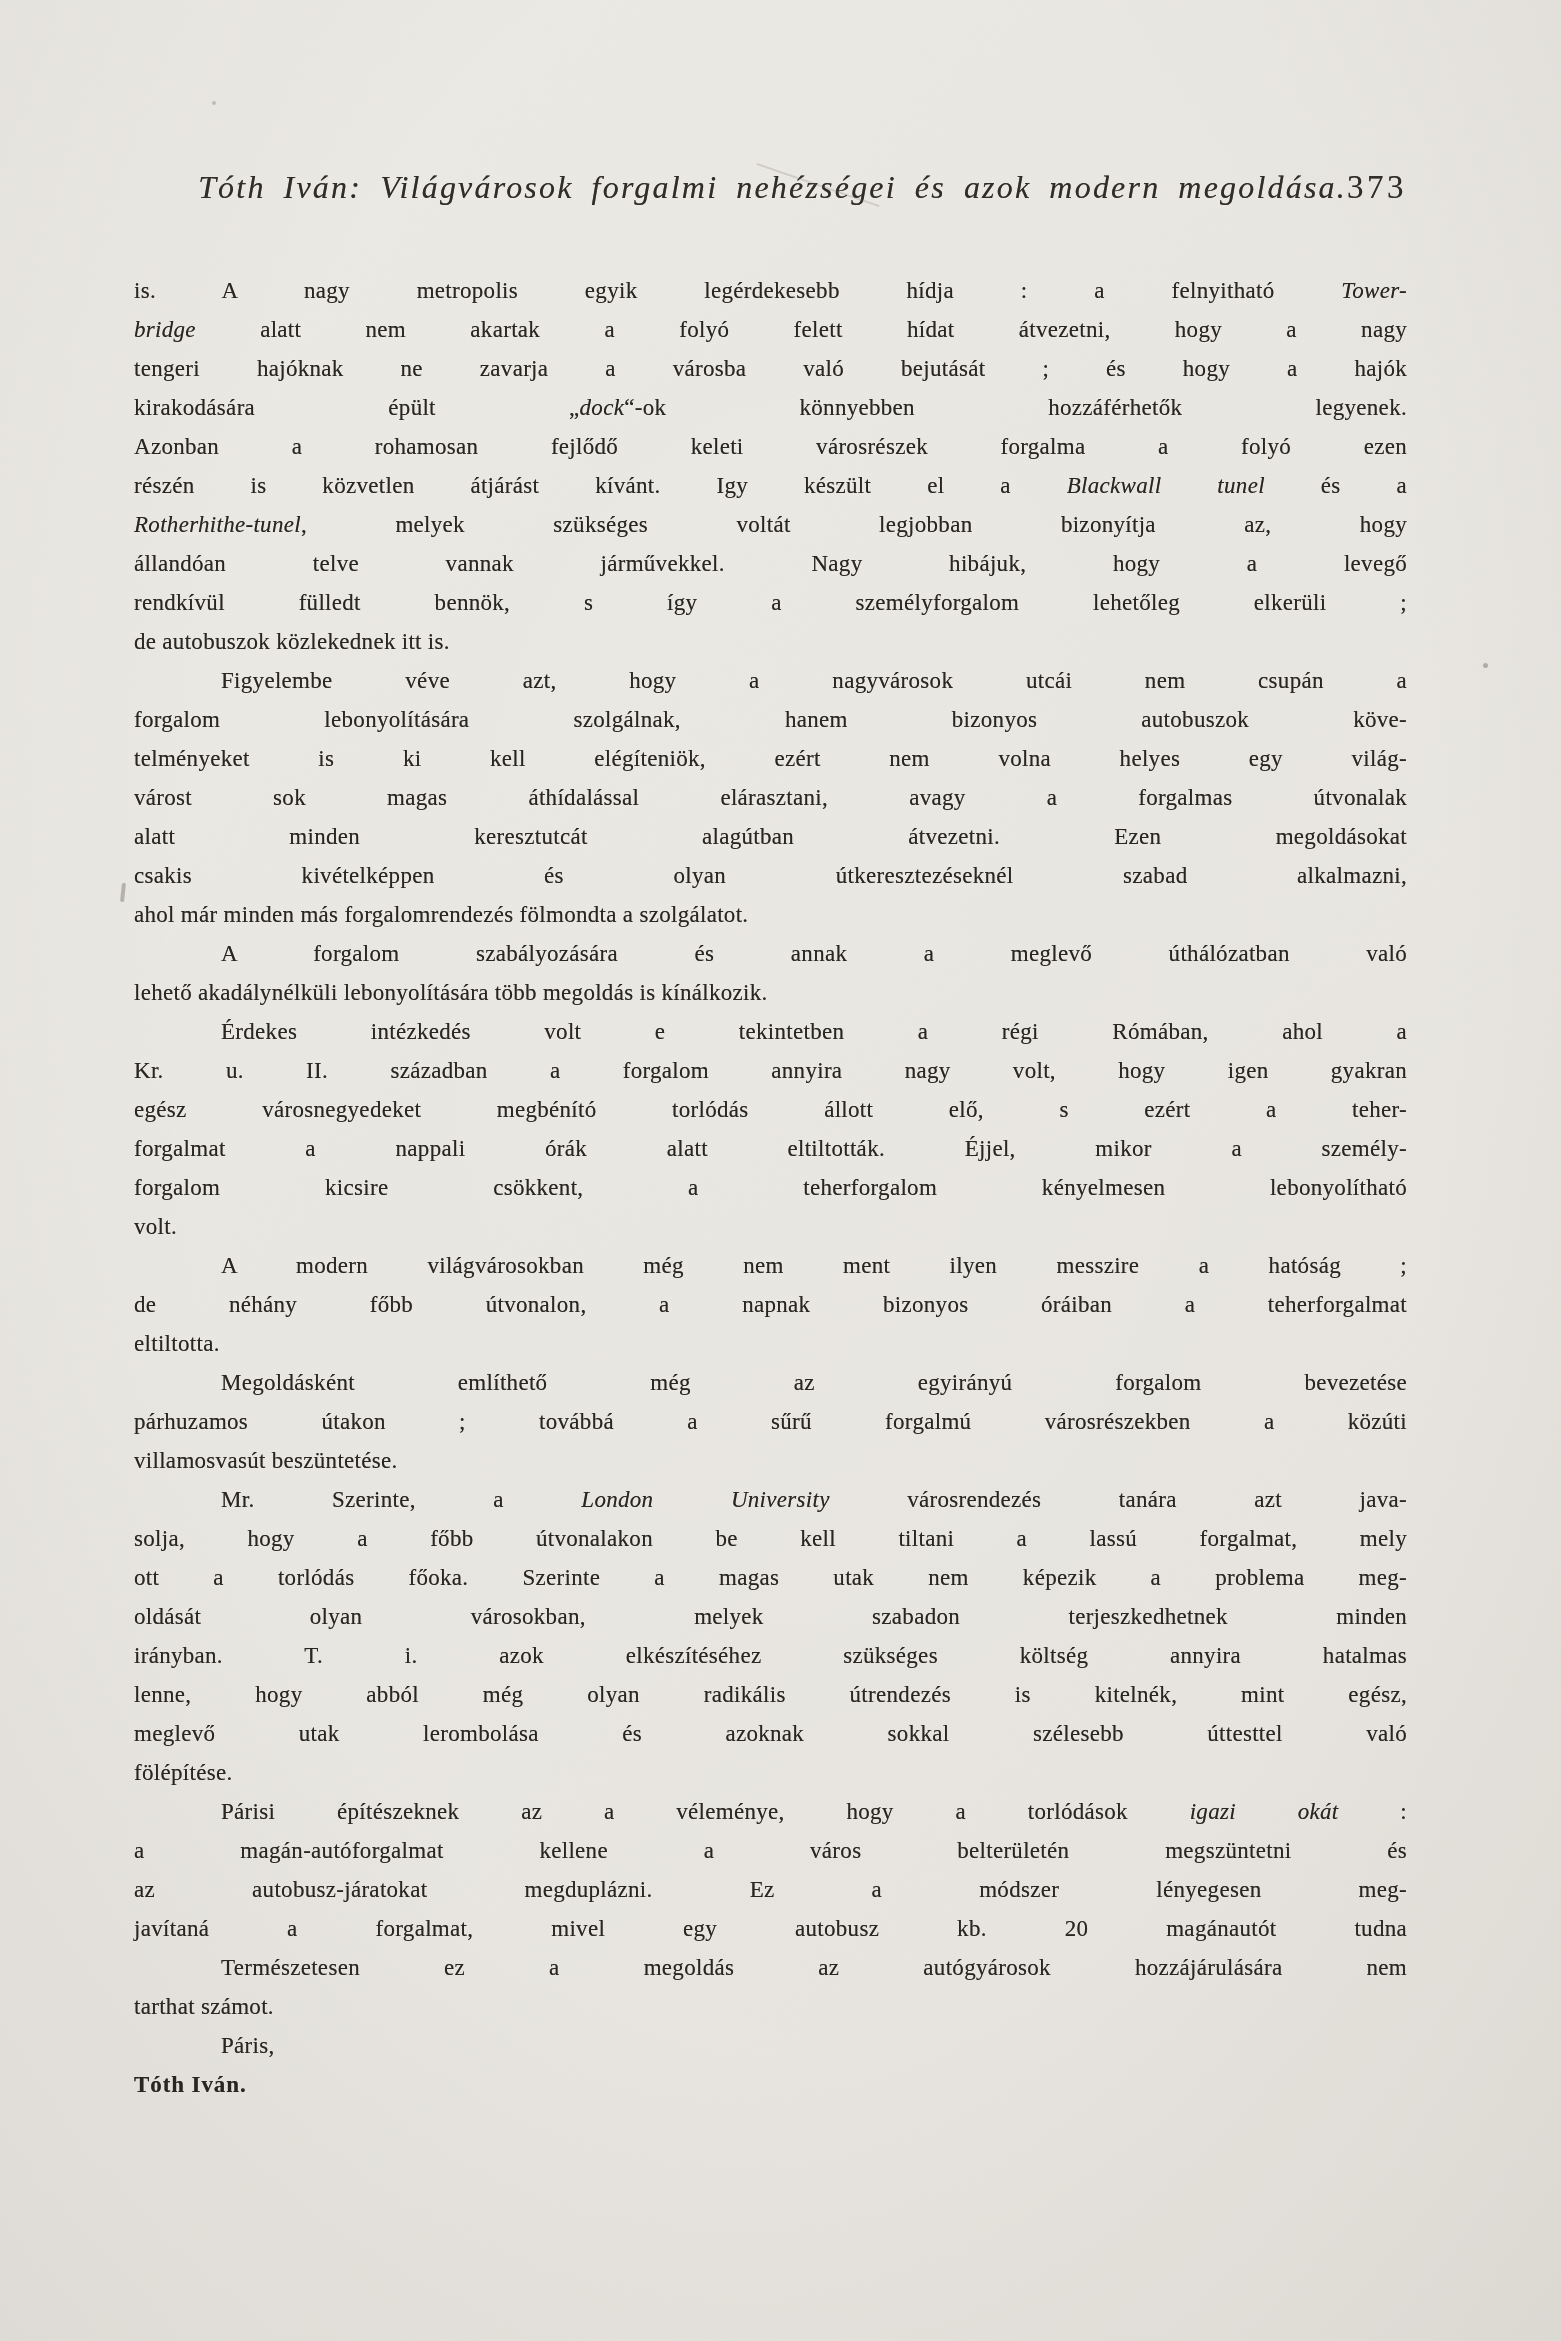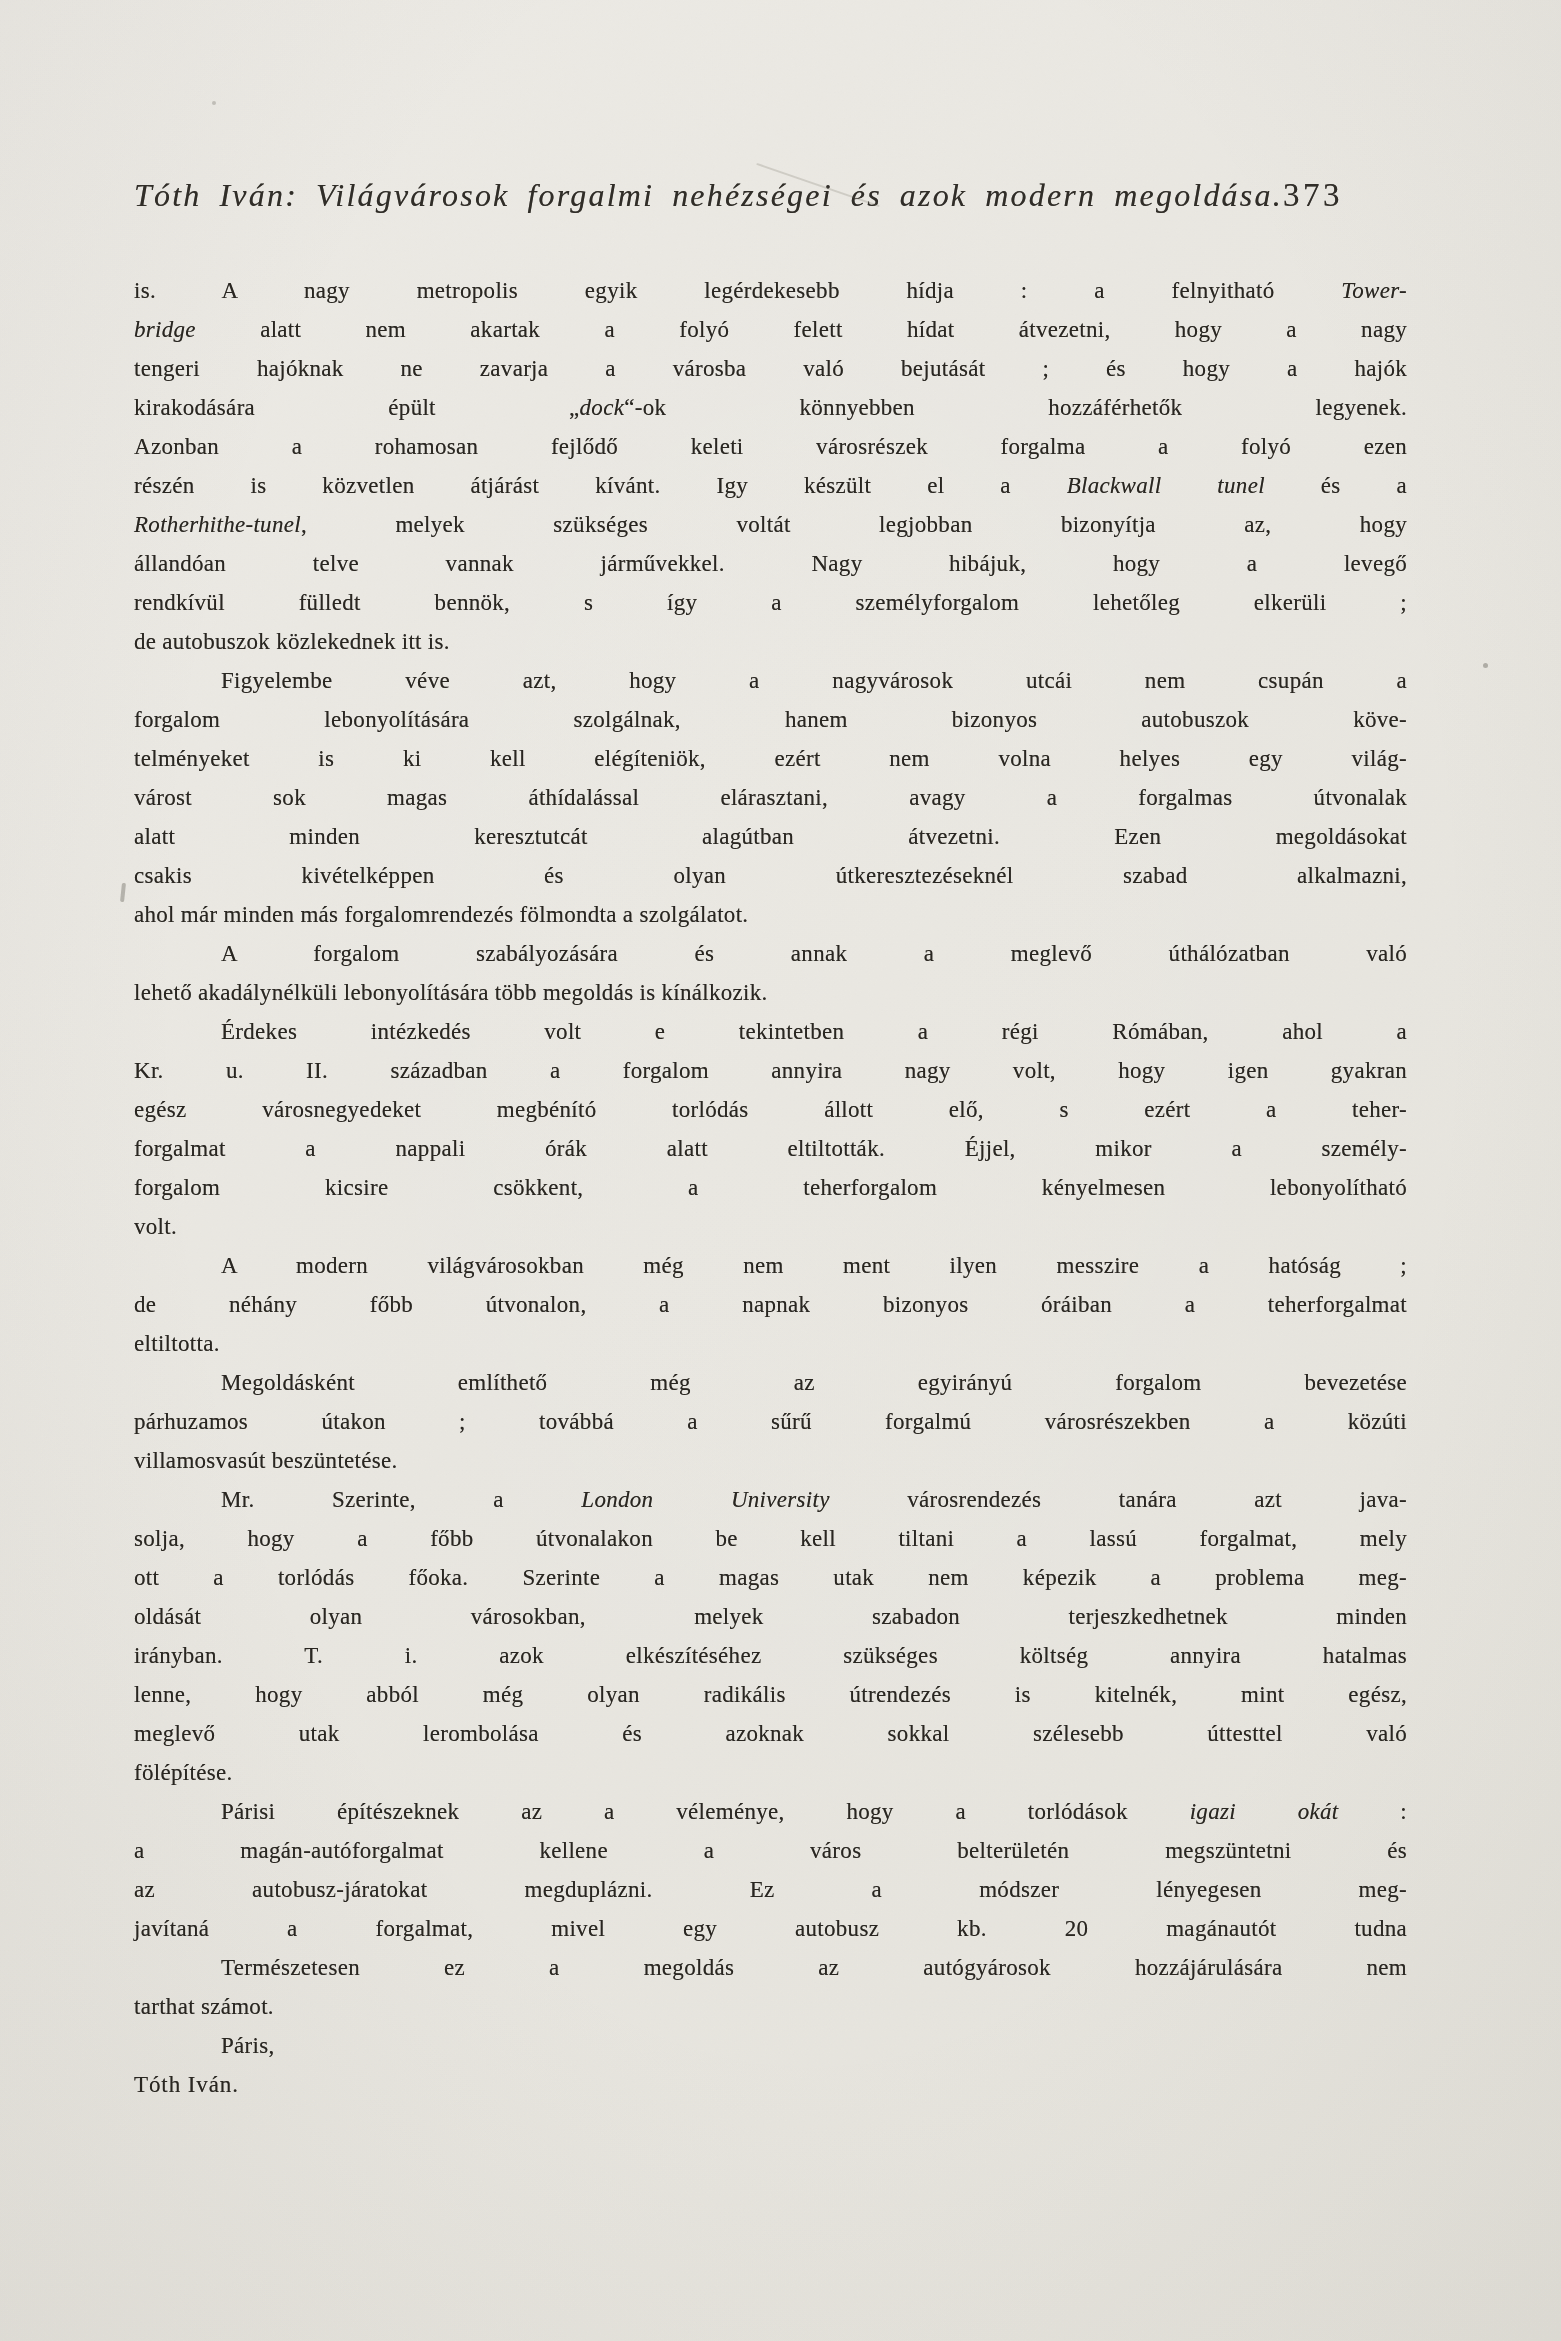--- a/index.html
+++ b/index.html
@@ -13,22 +13,22 @@
     background:var(--paper);
     font-family:"Liberation Serif","DejaVu Serif",serif;
   }
   .page{
     position:absolute;inset:0;
     background:
       radial-gradient(ellipse at 52% 42%, rgba(255,255,255,0.05) 0%, rgba(0,0,0,0) 55%, rgba(92,86,74,0.07) 100%),
       linear-gradient(133deg,#edebe6 0%,#e9e7e1 48%,#e5e3dc 100%);
   }
   .header{
-    position:absolute;left:134px;right:154px;top:132px;
-    display:flex;justify-content:flex-start;align-items:baseline;
+    position:absolute;left:134px;right:154px;top:124px;
+    display:flex;justify-content:flex-end;align-items:baseline;
     color:var(--header-ink);
     font-size:32px;line-height:38px;
     font-style:italic;letter-spacing:2.2px;word-spacing:7.8px;
     text-shadow:0 0 0.5px rgba(47,44,39,0.55);
   }
   .pagenum{
     font-style:normal;font-size:33px;letter-spacing:3.5px;word-spacing:normal;margin-top:44px;
   }
   .bodytext{
     position:absolute;left:134px;right:154px;top:271px;
@@ -37,21 +37,21 @@
     text-shadow:0 0 0.5px rgba(40,37,32,0.5);
   }
   .line{text-align:justify;text-align-last:justify;}
   .line.last{text-align-last:left;}
   .line.indent{text-indent:87px;}
   .it{font-style:italic;}
   .signature{
     display:flex;justify-content:space-between;align-items:baseline;flex-direction:column;
   }
   .sig-place{padding-left:87px;}
-  .sig-author{font-weight:normal;margin-right:26px;letter-spacing:0.9px;}
+  .sig-author{font-weight:bold;margin-right:26px;letter-spacing:0.9px;}
   
   .scratch{
     position:absolute;left:753px;top:184px;width:130px;height:1.7px;
     background:rgba(110,104,92,0.22);transform:rotate(19deg);border-radius:1.7px;
   }
   .speck1{position:absolute;left:1483px;top:663px;width:5.2px;height:5.2px;border-radius:50%;background:rgba(70,66,58,0.35);}
   .speck2{position:absolute;left:121px;top:883px;width:4.3px;height:19px;background:rgba(60,56,48,0.30);border-radius:1.7px;transform:rotate(6deg);}
   .speck3{position:absolute;left:212px;top:101px;width:4.3px;height:4.3px;border-radius:50%;background:rgba(70,66,58,0.25);}
   .noise{position:absolute;inset:0;pointer-events:none;opacity:.55;}
 </style>

